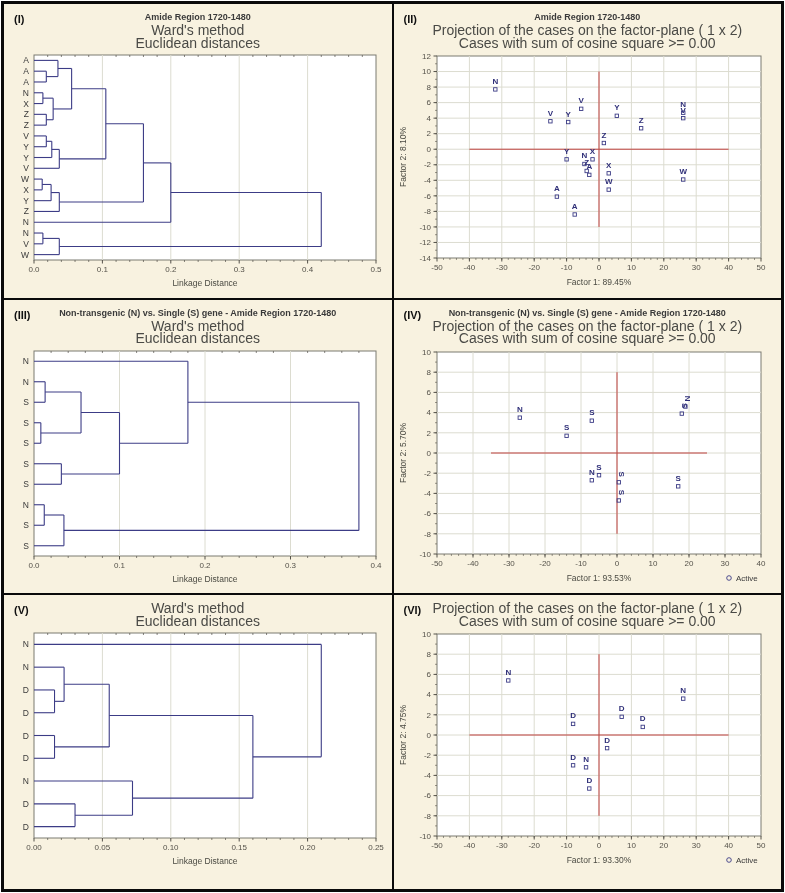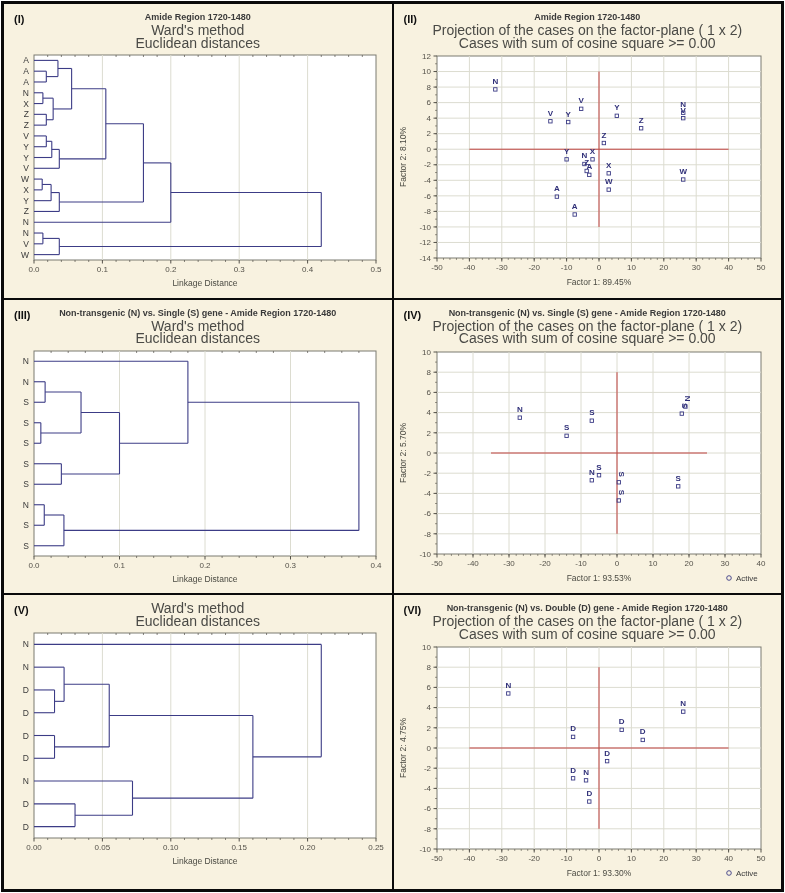--- a/index.html
+++ b/index.html
@@ -815,21 +815,20 @@
           <line x1="313.28" y1="16.38888888888889" x2="313.28" y2="128.85416666666669"></line>
           <line x1="26" y1="16.38888888888889" x2="313.28" y2="16.38888888888889"></line>
           <line x1="244.88" y1="128.85416666666669" x2="313.28" y2="128.85416666666669"></line>
         </g>
       </svg>
   </section>
 
   <section class="panel">
     <div class="tag">(VI)</div>
     <header class="titles">
-      <div class="t1">Non-transgenic (N) vs. Double (D) gene - Amide Region 1720-1480</div>
       <div class="t2">Projection of the cases on the factor-plane (  1 x   2)</div>
       <div class="t2">Cases with sum of cosine square &gt;=  0.00</div>
     </header>
     <svg class="plot" width="380" height="242" viewBox="0 0 380 242">
         <rect x="40" y="6" width="324" height="202" fill="#ffffff" stroke="#7a7a70" stroke-width="1"></rect>
         <g>
           <line x1="72.4" y1="6" x2="72.4" y2="208" stroke="#dcdcd0" stroke-width="1"></line>
           <line x1="104.8" y1="6" x2="104.8" y2="208" stroke="#dcdcd0" stroke-width="1"></line>
           <line x1="137.2" y1="6" x2="137.2" y2="208" stroke="#dcdcd0" stroke-width="1"></line>
           <line x1="169.6" y1="6" x2="169.6" y2="208" stroke="#dcdcd0" stroke-width="1"></line>

